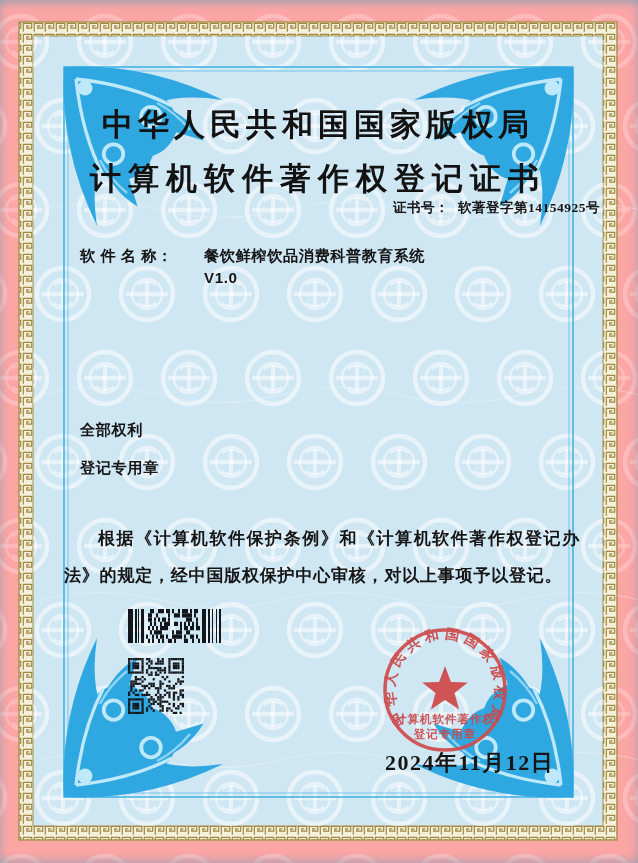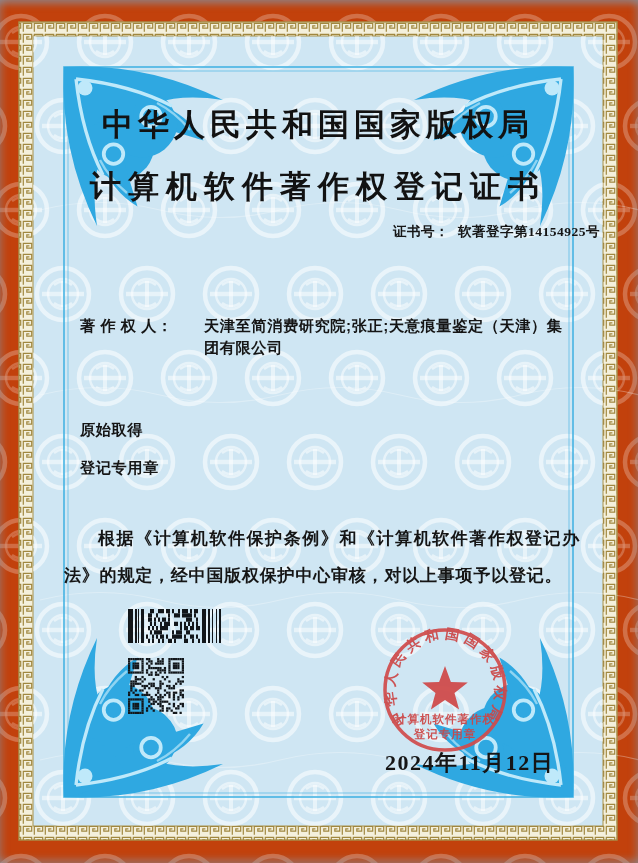--- a/index.html
+++ b/index.html
@@ -1,33 +1,33 @@
 <!DOCTYPE html>
 <html><head>
 <meta charset="utf-8">
 <style>
   html,body{margin:0;padding:0;background:#e7ebee;}
   .page{
     position:relative;width:638px;height:863px;margin:0 auto;
-    background:#c2410c;overflow:hidden;
+    background:#fca5a5;overflow:hidden;
     font-family:"Liberation Sans",sans-serif;color:#151515;
   }
   .bg-svg{position:absolute;left:0;top:0;z-index:0;}
   .edge-shade{position:absolute;inset:0;z-index:9;pointer-events:none;
     box-shadow:inset 0 9px 7px -5px rgba(125,160,185,.6),
                inset 0 -9px 7px -5px rgba(125,160,185,.45),
                inset 9px 0 7px -6px rgba(125,160,185,.35),
                inset -9px 0 7px -6px rgba(125,160,185,.35);}
   .content{position:absolute;inset:0;z-index:2;}
   .title-block{position:absolute;left:33px;top:104px;width:570px;text-align:center;
     font-family:"Liberation Serif",serif;font-weight:bold;color:#121212;}
   .title-line1{font-size:31px;letter-spacing:5px;line-height:42px;}
-  .title-line2{font-size:31px;letter-spacing:7px;line-height:42px;margin-top:20px;}
+  .title-line2{font-size:31px;letter-spacing:7px;line-height:42px;margin-top:12px;}
   .certno{position:absolute;left:393px;top:199px;font-size:13.5px;font-weight:bold;
-    font-family:"Liberation Serif",serif;letter-spacing:.5px;white-space:nowrap;margin-top:24px;}
+    font-family:"Liberation Serif",serif;letter-spacing:.5px;white-space:nowrap;}
   .certno .cv{margin-left:9px;}
   .field{position:absolute;left:80px;font-size:15.2px;font-weight:bold;line-height:22px;
     display:flex;align-items:flex-start;}
   .flabel{display:inline-block;width:124px;flex:0 0 124px;letter-spacing:.5px;}
   .fvalue{display:inline-block;width:378px;white-space:pre-line;letter-spacing:.6px;}
   .body-par{position:absolute;left:64px;top:520px;width:516px;margin:0;
     font-size:17px;font-weight:bold;line-height:37px;text-indent:2em;
     letter-spacing:.8px;text-align:justify;}
   .barcode-box{position:absolute;left:128px;top:609px;z-index:2;}
   .qr-box{position:absolute;left:128px;top:658px;z-index:2;}
@@ -108,29 +108,29 @@
 
     <div class="title-block">
       <div class="title-line1">中华人民共和国国家版权局</div>
       <div class="title-line2">计算机软件著作权登记证书</div>
     </div>
 
     <div class="certno">
       <span>证书号：</span><span class="cv">软著登字第14154925号</span>
     </div>
 
-
-    <div class="field" style="top:315px">
-      <span class="flabel">著 作 权 人：</span>
-      <span class="fvalue">天津至简消费研究院;张正;天意痕量鉴定（天津）集
-团有限公司</span>
+    <div class="field" style="top:245px">
+      <span class="flabel">软 件 名 称：</span>
+      <span class="fvalue">餐饮鲜榨饮品消费科普教育系统
+V1.0</span>
     </div>
 
+
     <div class="field" style="top:419px">
-      <span class="fvalue">原始取得</span>
+      <span class="fvalue">全部权利</span>
     </div>
 
     <div class="field" style="top:457px">
       <span class="fvalue">登记专用章</span>
     </div>
 
 
     <p class="body-par">根据《计算机软件保护条例》和《计算机软件著作权登记办法》的规定，经中国版权保护中心审核，对以上事项予以登记。</p>
 
     <div class="reg-date">2024年11月12日</div>

